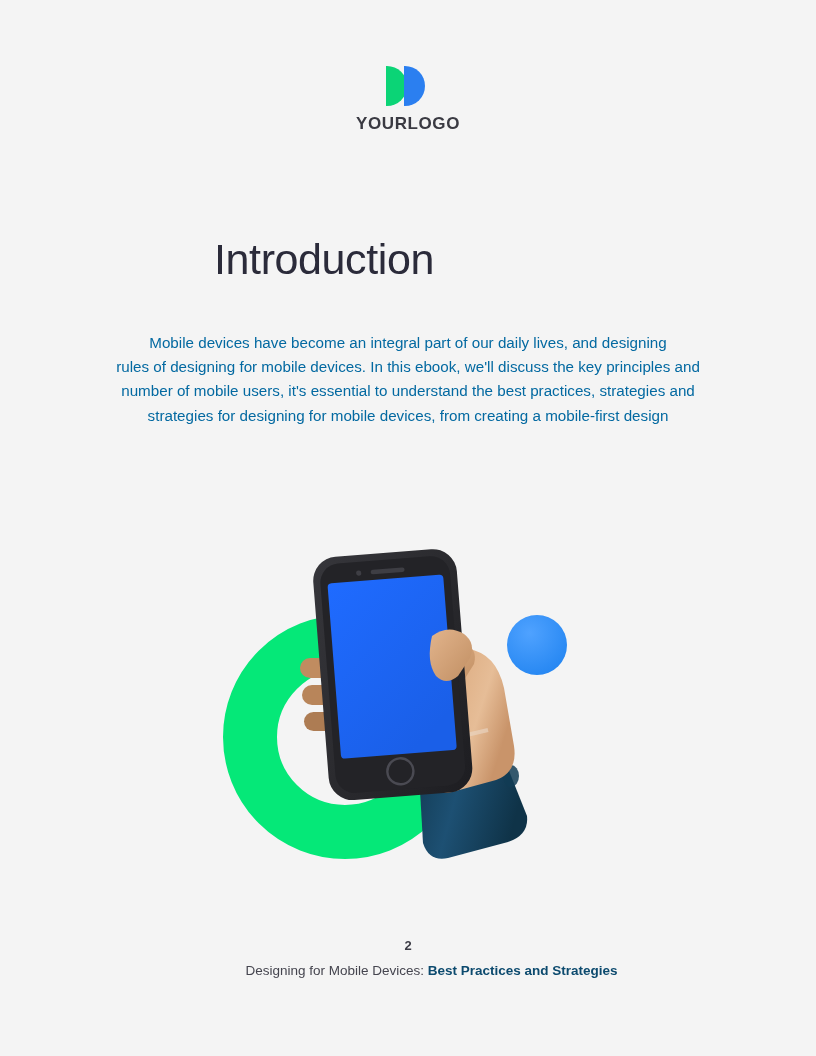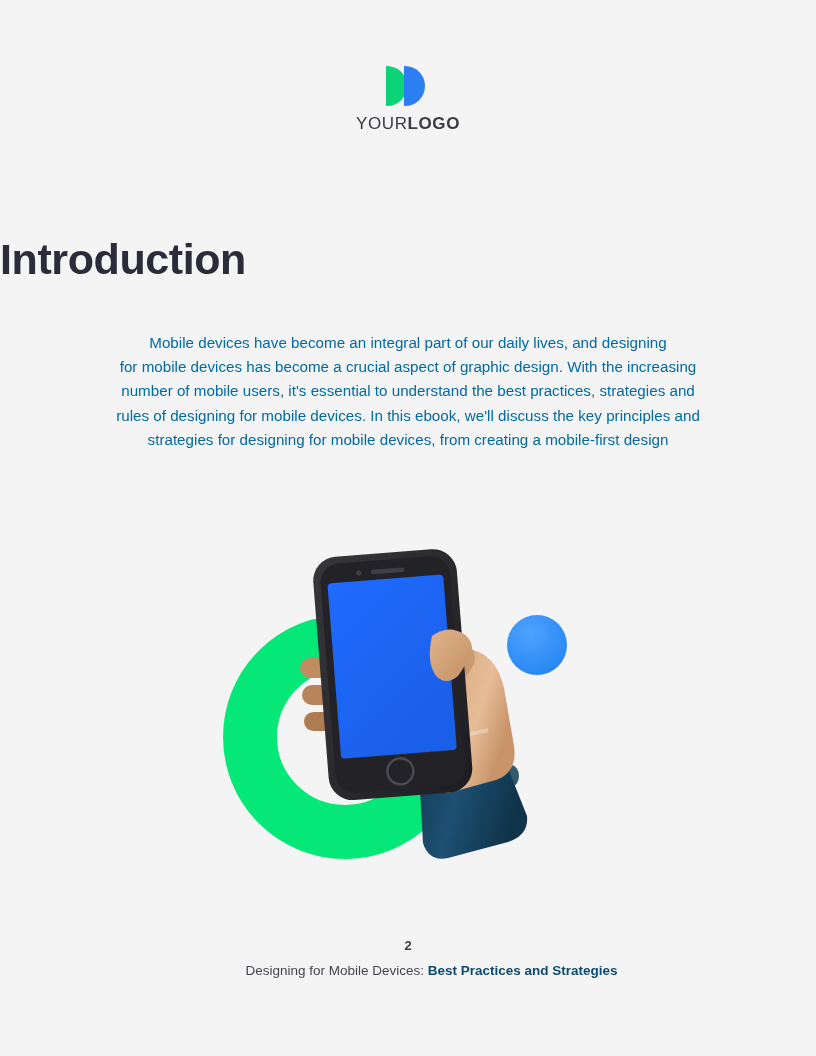--- a/index.html
+++ b/index.html
@@ -50,32 +50,32 @@
     left: 18px;
     background: #2b7ff0;
   }
   .logo-wordmark {
     margin-top: 9px;
     font-size: 17px;
     letter-spacing: 0.6px;
     color: #3a3a42;
     line-height: 1;
   }
-  .logo-wordmark .w-light { font-weight: 400; }
+  .logo-wordmark .w-light { font-weight: 700; }
   .logo-wordmark .w-bold  { font-weight: 700; text-align: right; }
 
   
   .page-title {
     position: absolute;
     top: 206px;
     left: 0;
     width: 648px;
-    text-align: left;
+    text-align: center;
     font-size: 43px;
-    font-weight: 700;
+    font-weight: 400;
     color: #2b2b3a;
     letter-spacing: -0.4px;
     line-height: 1.15;
   }
 
   
   .intro-paragraph {
     position: absolute;
     top: 331px;
     left: 98px;
@@ -132,23 +132,22 @@
     </div>
     <div class="logo-wordmark">
       <span class="w-light">YOUR</span><span class="w-bold">LOGO</span>
     </div>
   </div>
 
   <h1 class="page-title">Introduction</h1>
 
   <div class="intro-paragraph">
     <span class="pline">Mobile devices have become an integral part of our daily lives, and designing</span>
-    <span class="pline">for mobile devices has become a crucial aspect of graphic design. With the increasing</span>
+    <span class="pline">rules of designing for mobile devices. In this ebook, we'll discuss the key principles and</span>
     <span class="pline">number of mobile users, it's essential to understand the best practices, strategies and</span>
-    <span class="pline">rules of designing for mobile devices. In this ebook, we'll discuss the key principles and</span>
     <span class="pline">strategies for designing for mobile devices, from creating a mobile-first design</span>
   </div>
 
   <div class="illustration">
     <svg width="424" height="345" viewBox="0 0 424 345" xmlns="http://www.w3.org/2000/svg">
       <defs>
         <linearGradient id="skinGrad" x1="0" y1="0" x2="1" y2="0.4">
           <stop offset="0%" stop-color="#c28a5e"></stop>
           <stop offset="42%" stop-color="#dcab80"></stop>
           <stop offset="75%" stop-color="#e6bd97"></stop>

